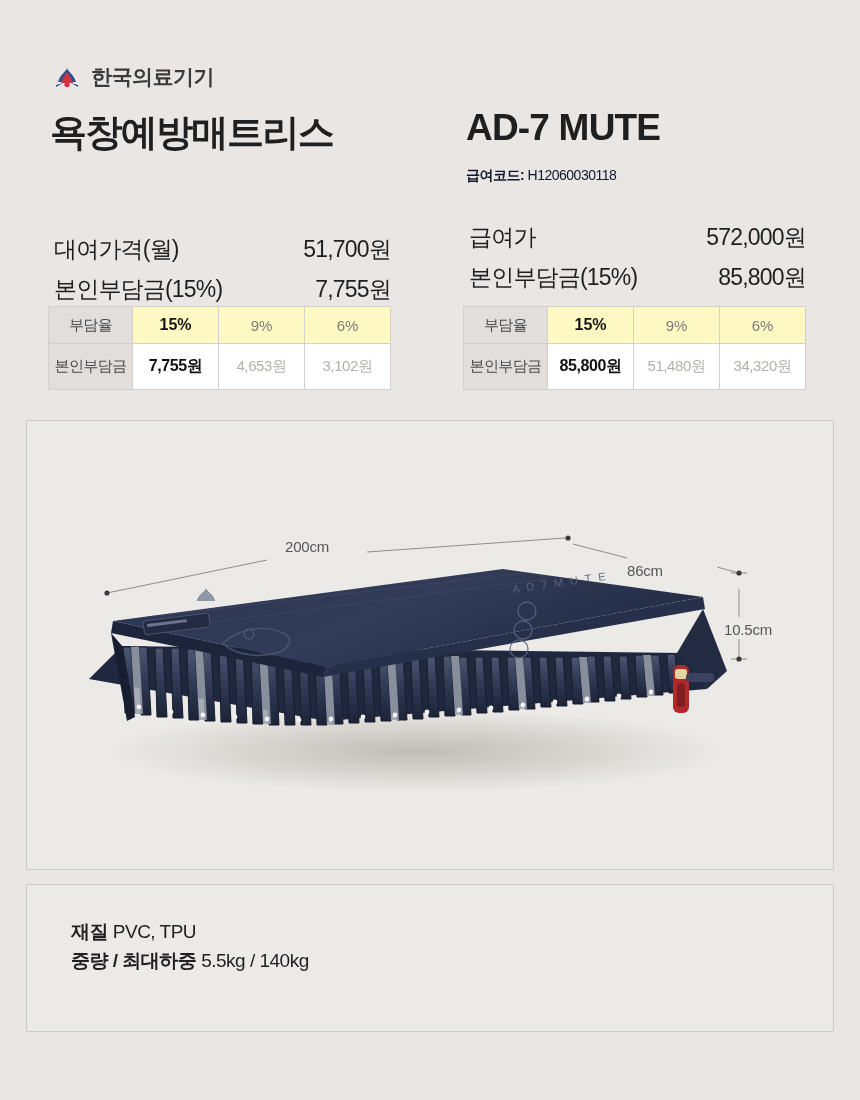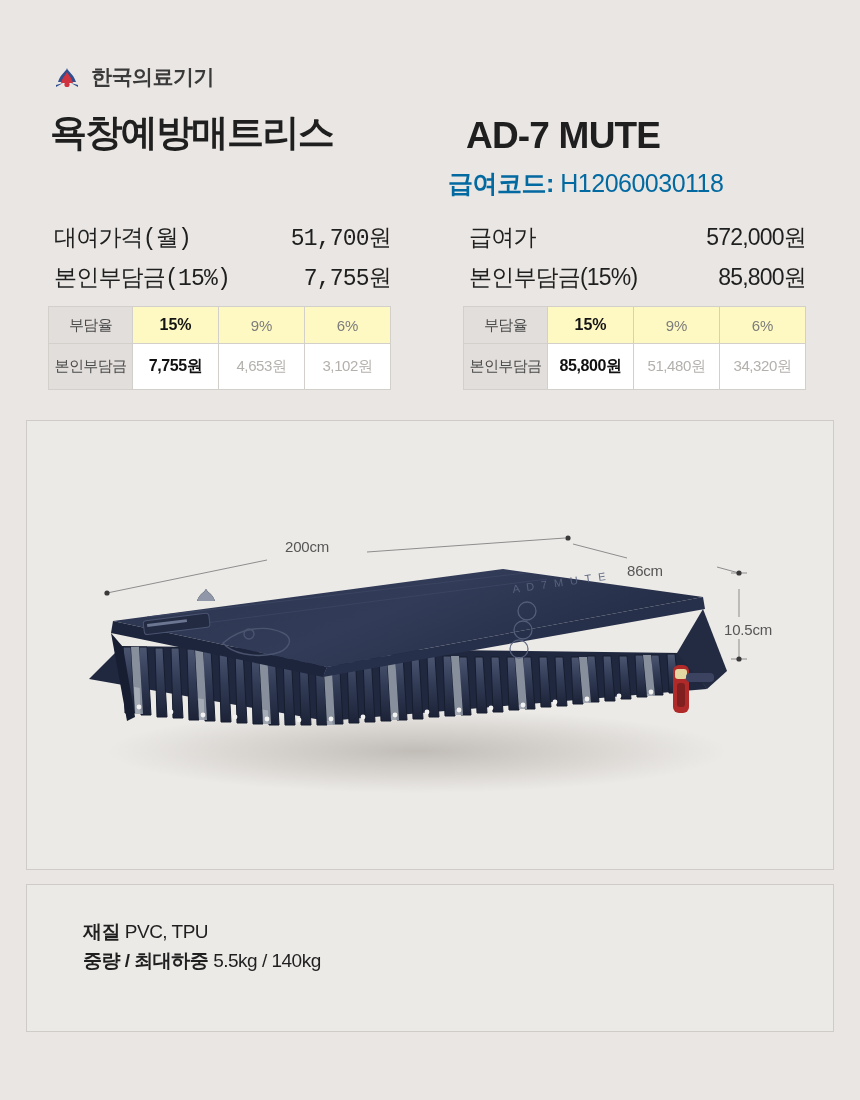--- a/index.html
+++ b/index.html
@@ -50,42 +50,42 @@
     left: 50px;
     top: 108px;
     font-size: 37px;
     font-weight: bold;
     letter-spacing: -1.6px;
     color: #1f1f1f;
   }
   .headline-right {
     position: absolute;
     left: 466px;
-    top: 115px;
+    top: 107px;
     font-size: 37px;
     font-weight: bold;
     letter-spacing: -0.8px;
     color: #1f1f1f;
   }
   .code-line {
     position: absolute;
-    left: 448px;
+    left: 466px;
     top: 167px;
-    font-size: 25px;
-    color: #0369a1;
+    font-size: 14px;
+    color: #0f172a;
     letter-spacing: -0.5px;
   }
   .code-line b { font-weight: bold; }
 
   
   .price-block {
     position: absolute;
     width: 345px;
   }
-  .price-block.left  { left: 48px;  top: 222px; font-family: Liberation Mono, monospace; }
+  .price-block.left  { left: 48px;  top: 234px; }
   .price-block.right { left: 463px; top: 222px; }
 
   .price-row {
     display: flex;
     justify-content: space-between;
     align-items: baseline;
     font-size: 23px;
     letter-spacing: -0.8px;
     color: #1f1f1f;
     padding: 0 2px 0 4px;
@@ -176,21 +176,21 @@
     position: absolute;
     left: 26px;
     top: 884px;
     width: 808px;
     height: 148px;
     border: 1px solid #cfcbc7;
     background: #eceae7;
   }
   .spec-list {
     position: absolute;
-    left: 56px;
+    left: 44px;
     top: 32px;
   }
   .spec-line {
     font-size: 19px;
     color: #1f1f1f;
     letter-spacing: -0.5px;
     line-height: 1.55;
   }
   .spec-line b { font-weight: bold; }
 </style>

